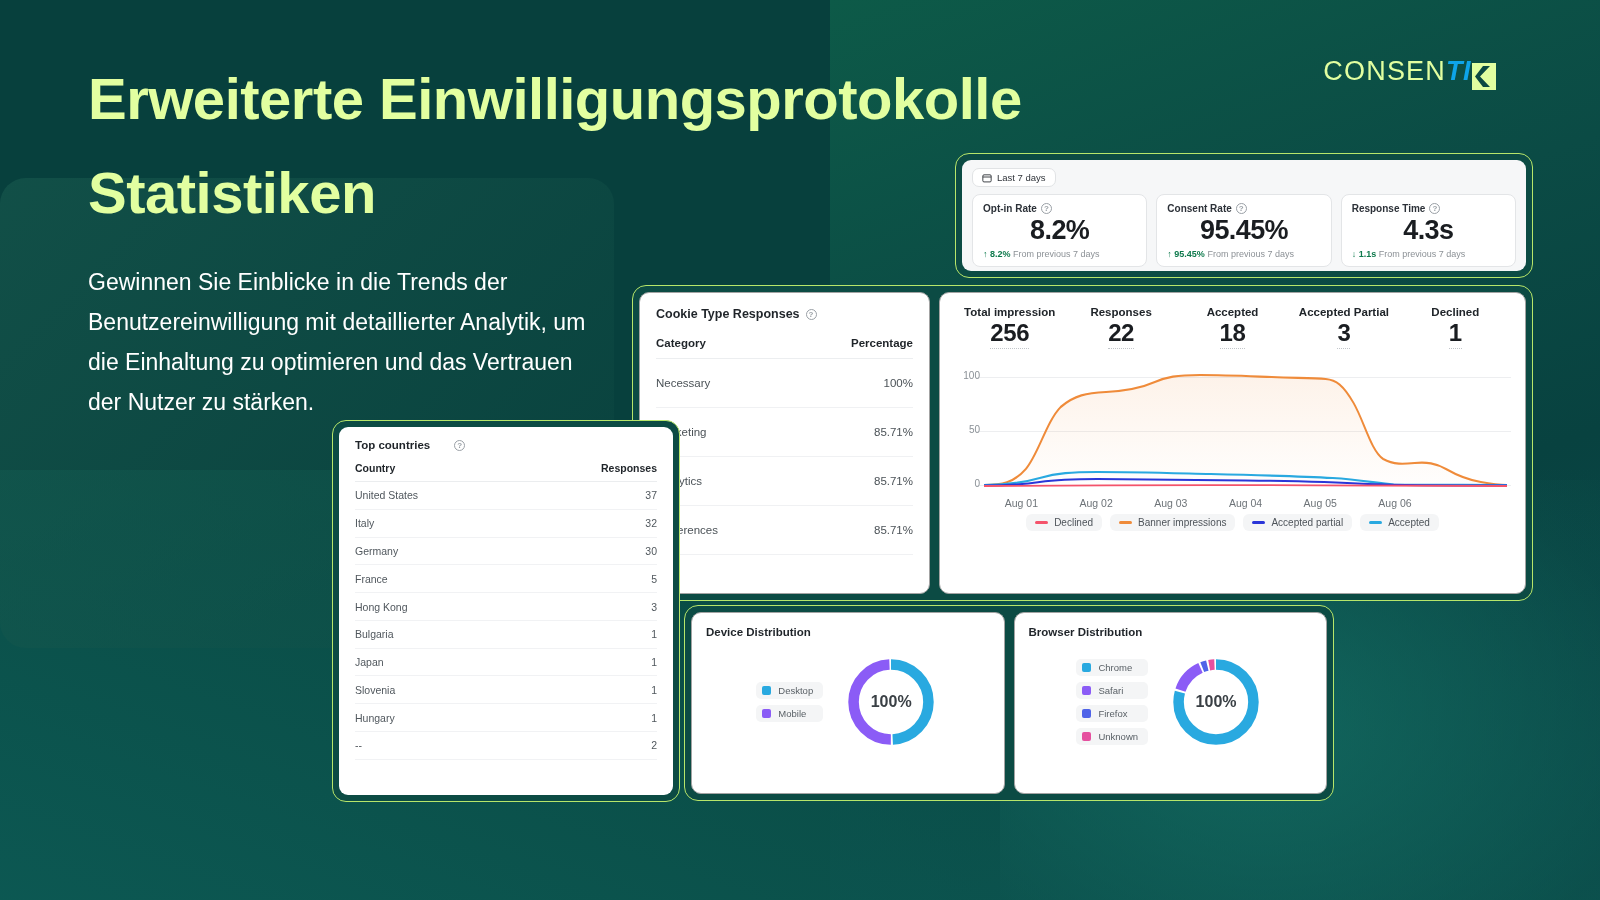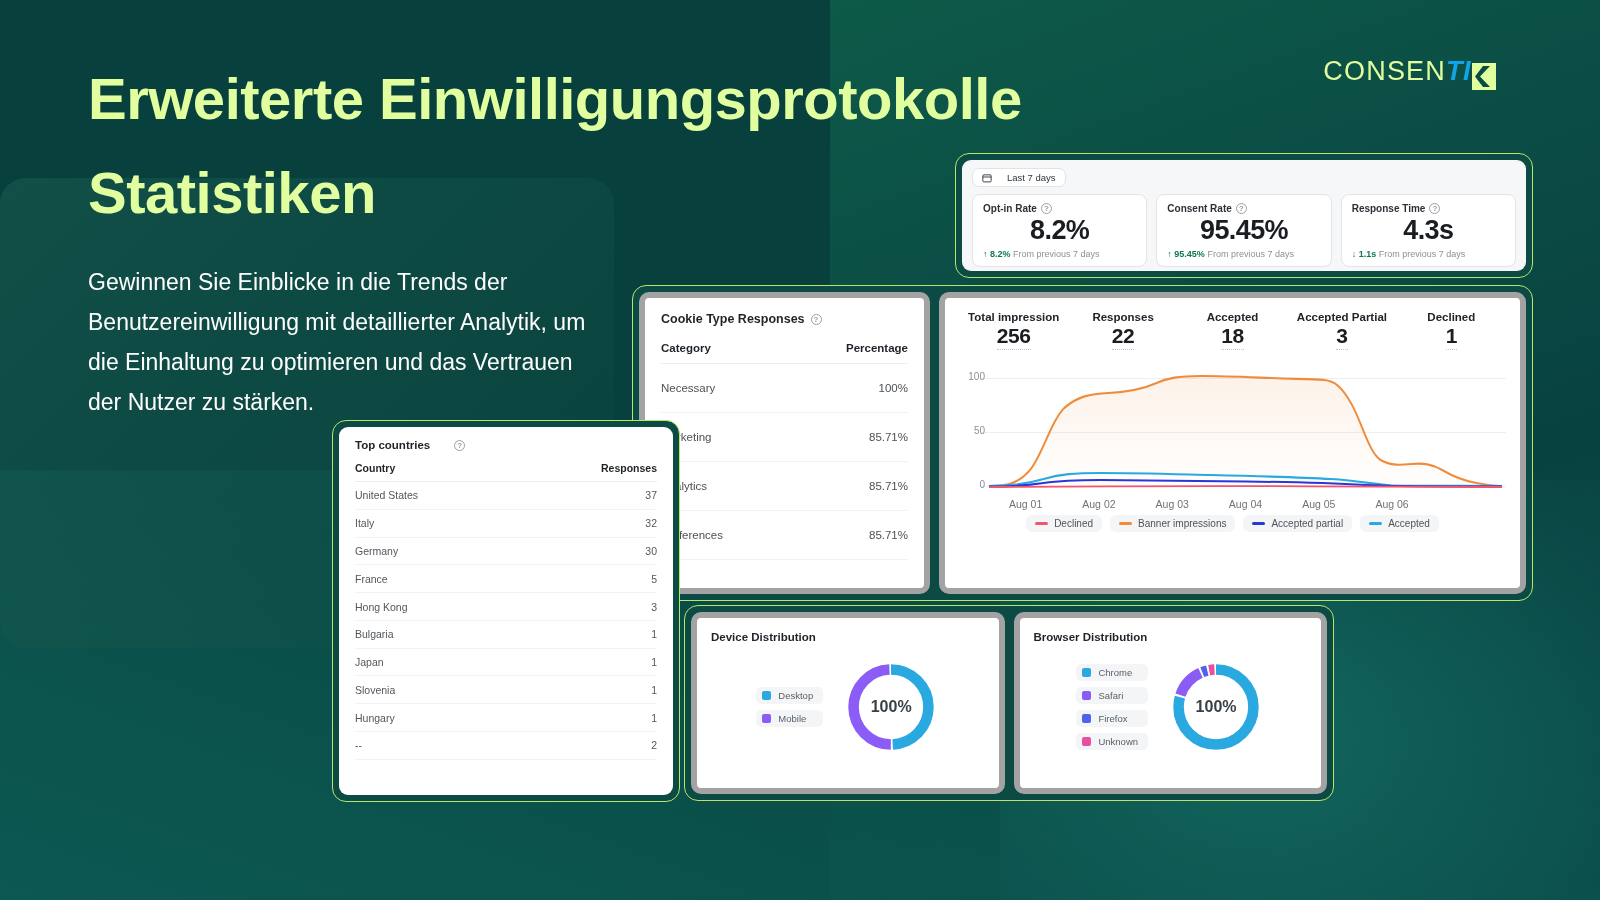--- a/index.html
+++ b/index.html
@@ -84,32 +84,32 @@
     position: absolute;
     border: 1.5px solid #b7e66a;
     border-radius: 14px;
     background: #0c4b44;
     z-index: 8;
   }
 
   .card {
     background: #ffffff;
     border-radius: 10px;
-    border: 6px solid #a3a3a3;
+    border: 1px solid #a3a3a3;
   }
 
   
   #kpi-panel { left: 955px; top: 153px; width: 578px; height: 125px; }
   .kpi-inner {
     position: absolute; inset: 6px;
     background: #f6f7f8; border-radius: 9px;
     padding: 8px 10px 10px 10px;
   }
   .date-chip {
-    display: inline-flex; align-items: center; gap: 15px;
+    display: inline-flex; align-items: center; gap: 5px;
     background: #ffffff; border: 1px solid #e1e3e5;
     border-radius: 7px; padding: 3px 9px;
     font-size: 9.5px; color: #30343a; font-weight: 500;
   }
   .kpi-row { display: flex; gap: 9px; margin-top: 7px; }
   .kpi-card {
     flex: 1; background: #ffffff; border: 1px solid #e3e5e7;
     border-radius: 8px; padding: 8px 10px 7px 10px;
   }
   .kpi-label {
@@ -148,21 +148,21 @@
   }
 
   
   .chart-card { flex: 1; padding: 13px 14px 8px 14px; position: relative; }
   .stat-row { display: flex; }
   .stat {
     flex: 1; text-align: center;
   }
   .stat-name { font-size: 11.5px; font-weight: 700; color: #20252a; white-space: nowrap; }
   .stat-num {
-    font-size: 21px; font-weight: 700; color: #1a1d21;
+    font-size: 24px; font-weight: 700; color: #1a1d21;
     letter-spacing: -0.4px; margin-top: 1px;
     display: inline-block;
     border-bottom: 1.5px dotted #c2c6ca;
     padding-bottom: 1px;
   }
   .chart-area { position: relative; height: 150px; margin-top: 10px; }
   .y-lab {
     position: absolute; left: 0; font-size: 10px; color: #8a9096;
     width: 26px; text-align: right;
   }

